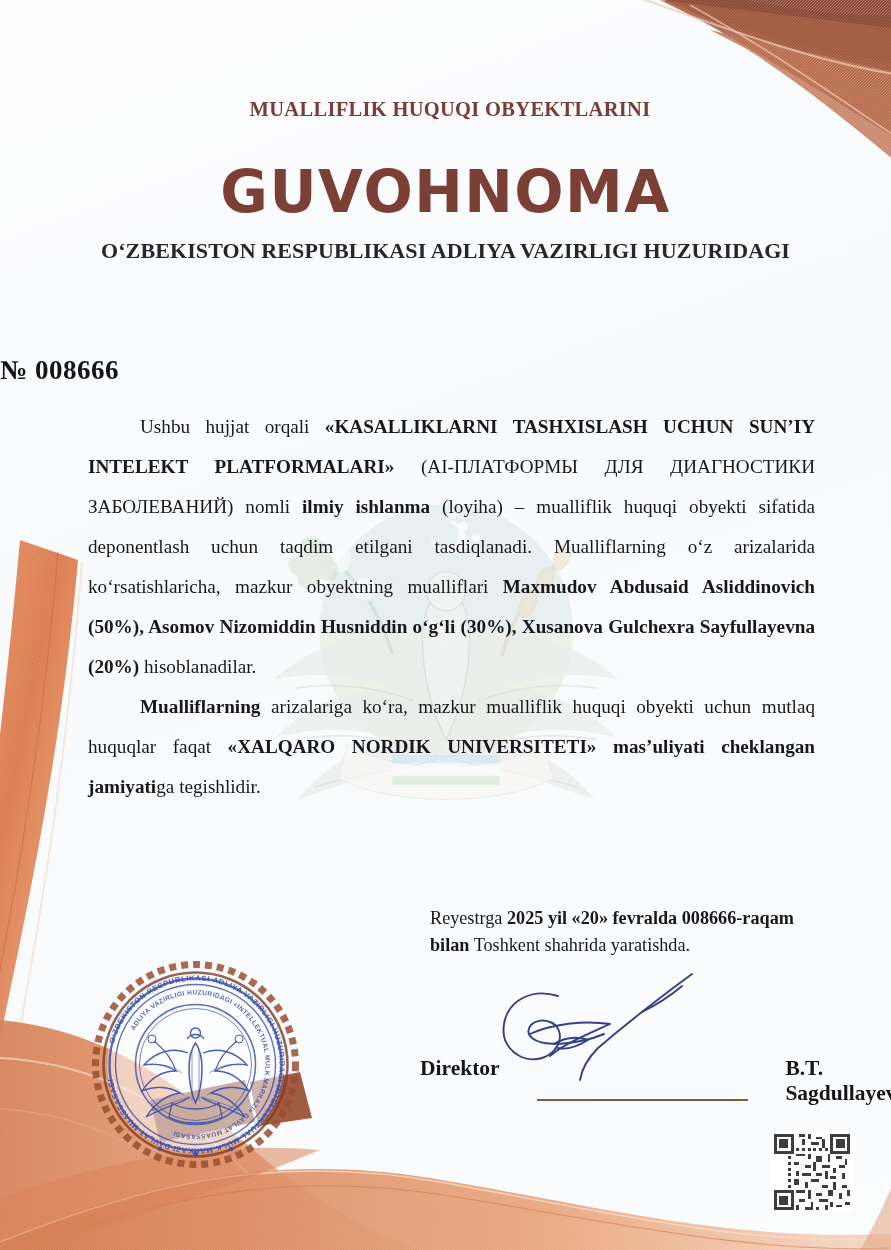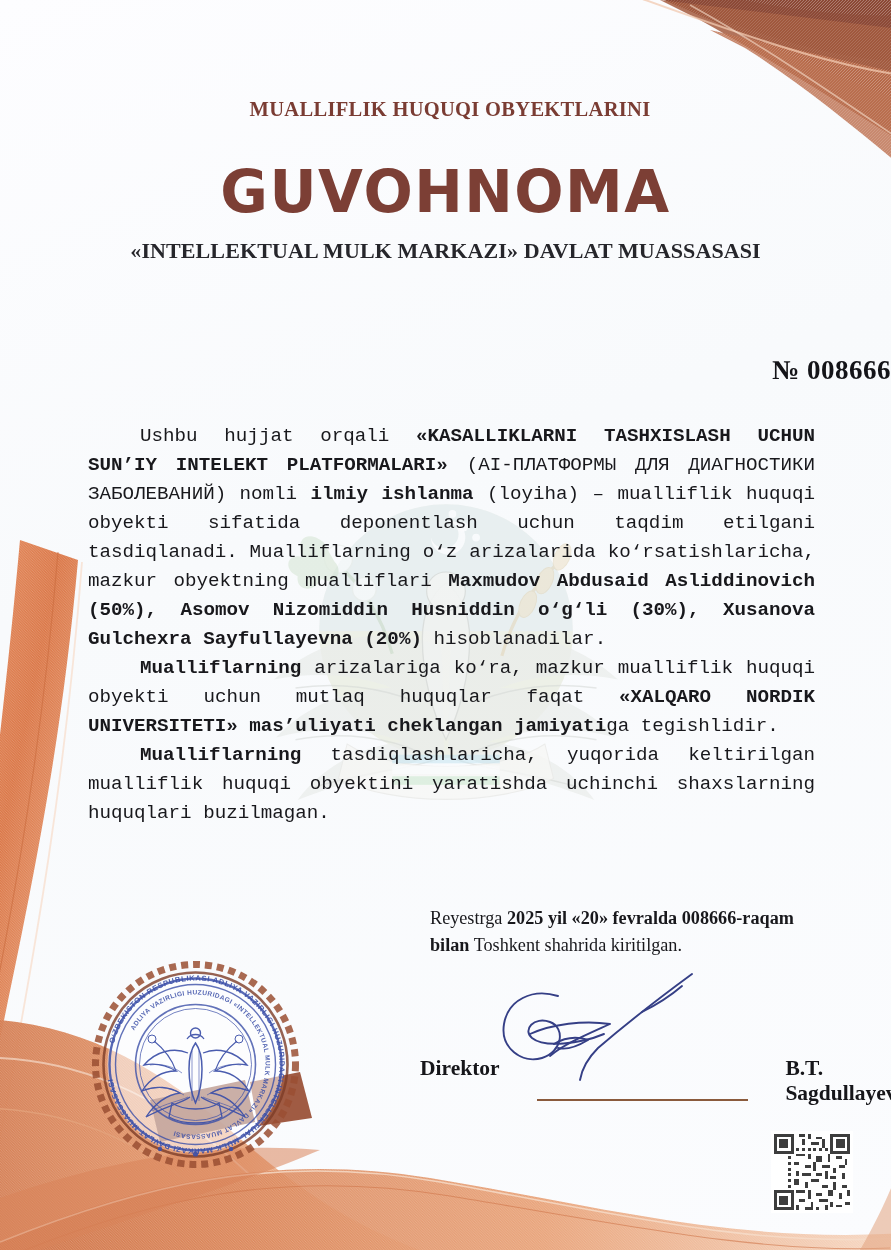--- a/index.html
+++ b/index.html
@@ -58,37 +58,37 @@
     color:#26262b;
     font-family:"Liberation Serif", serif;
     font-weight:bold;
     font-size:22px;
     line-height:1.38;
     letter-spacing:0.1px;
   }
 
   #doc-number {
     position:absolute; left:0; right:0; top:355px;
-    text-align:right;
+    text-align:left;
     color:#141418;
     font-family:"Liberation Serif", serif;
     font-weight:bold;
     font-size:27px;
     letter-spacing:0.5px;
   }
 
   #body-text {
     position:absolute;
-    left:88px; right:76px; top:422px;
+    left:88px; right:76px; top:407px;
     text-align:justify;
     text-justify:inter-word;
     color:#18181c;
-    font-family:Liberation Mono, monospace;
+    font-family:Liberation Serif, serif;
     font-size:19.2px;
-    line-height:29px;
+    line-height:40px;
   }
   #body-text p { text-indent:52px; margin:0; }
   #body-text p.para-gap { }
   #body-text b { font-weight:bold; }
 
   #registry {
     position:absolute;
     left:430px; right:76px; top:905px;
     color:#18181c;
     font-family:"Liberation Serif", serif;
@@ -273,34 +273,33 @@
 
   <div id="content">
 
     <div id="hdr-top">
       <div class="hdr-line">MUALLIFLIK HUQUQI OBYEKTLARINI</div>
     </div>
 
     <div id="main-title">GUVOHNOMA</div>
 
     <div id="org-lines">
-      <div>«INTELLEKTUAL MULK MARKAZI» DAVLAT MUASSASASI</div>
+      <div>O‘ZBEKISTON RESPUBLIKASI ADLIYA VAZIRLIGI HUZURIDAGI</div>
     </div>
 
     <div id="doc-number">№ 008666</div>
 
     <div id="body-text">
       <p><span>Ushbu hujjat orqali </span><b>«KASALLIKLARNI TASHXISLASH UCHUN SUN’IY INTELEKT PLATFORMALARI»</b><span> (AI-ПЛАТФОРМЫ ДЛЯ ДИАГНОСТИКИ ЗАБОЛЕВАНИЙ) nomli </span><b>ilmiy ishlanma</b><span> (loyiha) – mualliflik huquqi obyekti sifatida deponentlash uchun taqdim etilgani tasdiqlanadi. Mualliflarning o‘z arizalarida ko‘rsatishlaricha, mazkur obyektning mualliflari </span><b>Maxmudov Abdusaid Asliddinovich (50%), Asomov Nizomiddin Husniddin o‘g‘li (30%), Xusanova Gulchexra Sayfullayevna (20%)</b><span> hisoblanadilar.</span></p>
 
       <p class="para-gap"><b>Mualliflarning</b><span> arizalariga ko‘ra, mazkur mualliflik huquqi obyekti uchun mutlaq huquqlar faqat </span><b>«XALQARO NORDIK UNIVERSITETI» mas’uliyati cheklangan jamiyati</b><span>ga tegishlidir.</span></p>
 
-      <p class="para-gap"><b>Mualliflarning</b><span> tasdiqlashlaricha, yuqorida keltirilgan mualliflik huquqi obyektini yaratishda uchinchi shaxslarning huquqlari buzilmagan.</span></p>
     </div>
 
-    <div id="registry"><span>Reyestrga </span><b>2025 yil «20» fevralda 008666-raqam bilan</b><span> Toshkent shahrida kiritilgan.</span></div>
+    <div id="registry"><span>Reyestrga </span><b>2025 yil «20» fevralda 008666-raqam bilan</b><span> Toshkent shahrida yaratishda.</span></div>
 
     <svg id="signature-mark" viewBox="0 0 210 112">
       <g fill="none" stroke="#353f86" stroke-width="1.9" stroke-linecap="round" stroke-linejoin="round">
         <path d="M66,24 C40,16 16,28 12,52 C8,76 30,92 50,86 C70,80 74,56 58,50
                  C42,44 30,58 40,66 C52,76 88,72 112,62"></path>
         <path d="M38,62 C60,52 92,48 118,52 C96,62 72,72 58,84"></path>
         <path d="M200,2 C170,24 134,52 106,76 C96,86 90,96 88,108"></path>
         <path d="M150,40 C162,34 176,26 190,14"></path>
         <path d="M62,72 C72,66 84,64 96,68 C86,74 74,78 66,76"></path>
       </g>

